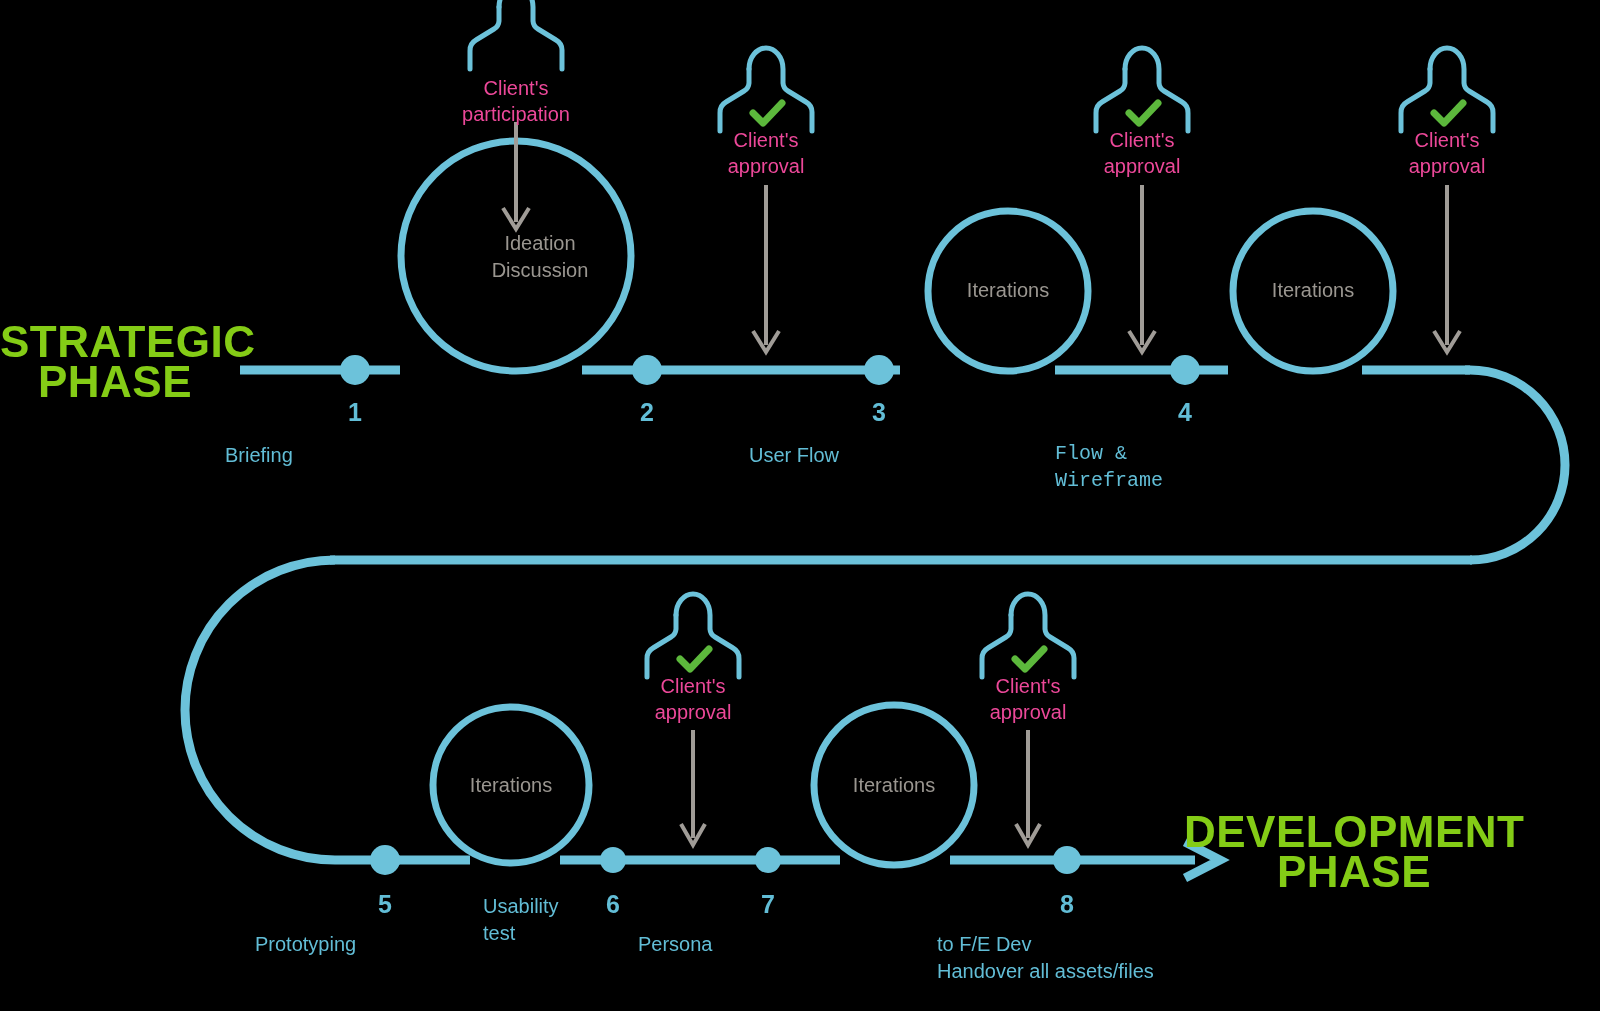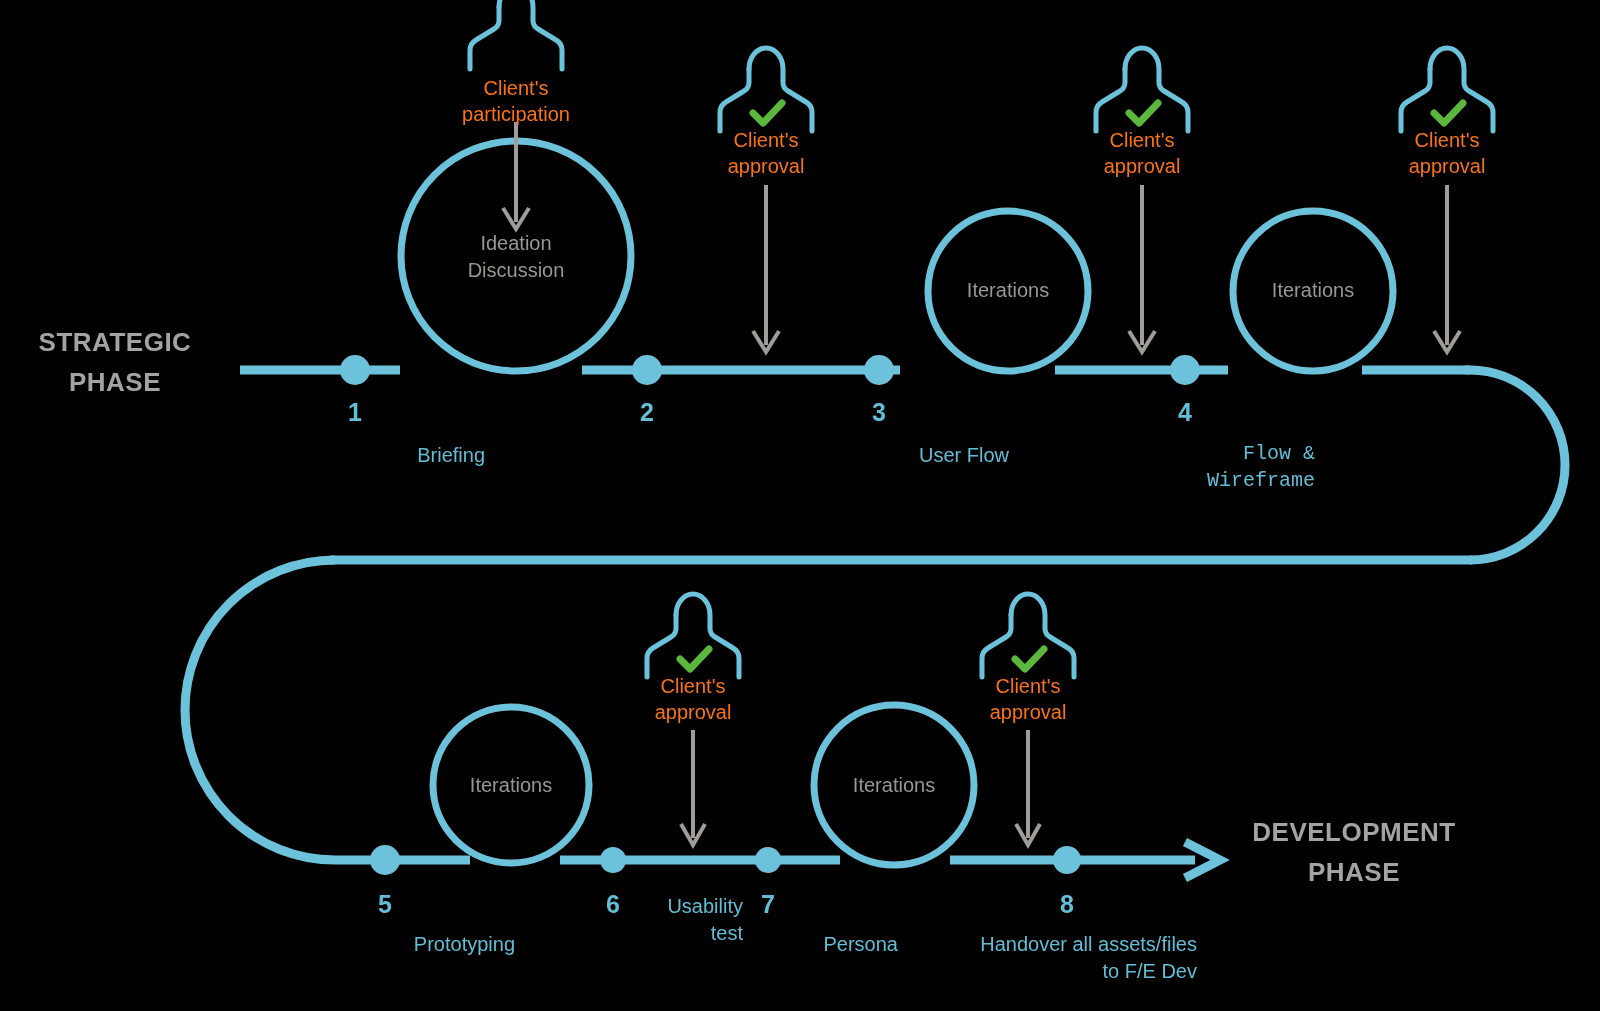--- a/index.html
+++ b/index.html
@@ -4,37 +4,37 @@
 <style>
   html,body{margin:0;padding:0;background:#000;}
   body{
     width:1600px;height:1011px;position:relative;overflow:hidden;
     font-family:"Liberation Sans", sans-serif;
   }
   #stage{position:absolute;inset:0;width:1600px;height:1011px;}
   svg.layer{position:absolute;left:0;top:0;width:1600px;height:1011px;overflow:visible;}
 
   .phase-label{
-    position:absolute;color:#a3a3a3;font-weight:bold;
-    font-size:26px;line-height:40px;letter-spacing:.5px;text-align:center;
+    position:absolute;color:#84cc16;font-weight:bold;
+    font-size:44px;line-height:40px;letter-spacing:.5px;text-align:center;
   }
   #strategic-phase-label{left:0px;top:322px;width:230px;}
   #development-phase-label{left:1184px;top:812px;width:340px;}
 
   .step-num{
     position:absolute;color:#62BDD6;font-weight:bold;font-size:25px;
     text-align:center;width:160px;
   }
   .step-label{
     position:absolute;color:#62BDD6;font-size:20px;line-height:27px;
-    text-align:right;width:260px;
+    text-align:left;width:260px;
   }
 
   .note{
-    position:absolute;width:190px;text-align:center;color:#f97316;
+    position:absolute;width:190px;text-align:center;color:#ec4899;
     font-size:20px;line-height:26px;
   }
   .circle-text{
     position:absolute;width:220px;text-align:center;color:#9A9690;
     font-size:20px;line-height:27px;
   }
 </style>
 </head>
 <body>
 
@@ -144,21 +144,21 @@
 
   <div class="phase-label" id="strategic-phase-label">
     <div>STRATEGIC</div>
     <div>PHASE</div>
   </div>
   <div class="phase-label" id="development-phase-label">
     <div>DEVELOPMENT</div>
     <div>PHASE</div>
   </div>
 
-  <div class="circle-text" style="left:406px;top:230px;">
+  <div class="circle-text" style="left:406px;top:230px;padding-left:24px;">
     <div>Ideation</div>
     <div>Discussion</div>
   </div>
   <div class="circle-text" style="left:898px;top:277px;">
     <div>Iterations</div>
   </div>
   <div class="circle-text" style="left:1203px;top:277px;">
     <div>Iterations</div>
   </div>
   <div class="circle-text" style="left:401px;top:772px;">
@@ -222,17 +222,17 @@
     <div>test</div>
   </div>
 
   <div class="step-num" style="left:688px;top:890px;">7</div>
   <div class="step-label" style="left:638px;top:931px;">
     <div>Persona</div>
   </div>
 
   <div class="step-num" style="left:987px;top:890px;">8</div>
   <div class="step-label" style="left:937px;top:931px;">
+    <div>to F/E Dev</div>
     <div>Handover all assets/files</div>
-    <div>to F/E Dev</div>
   </div>
 
 </div>
 
 </body></html>

